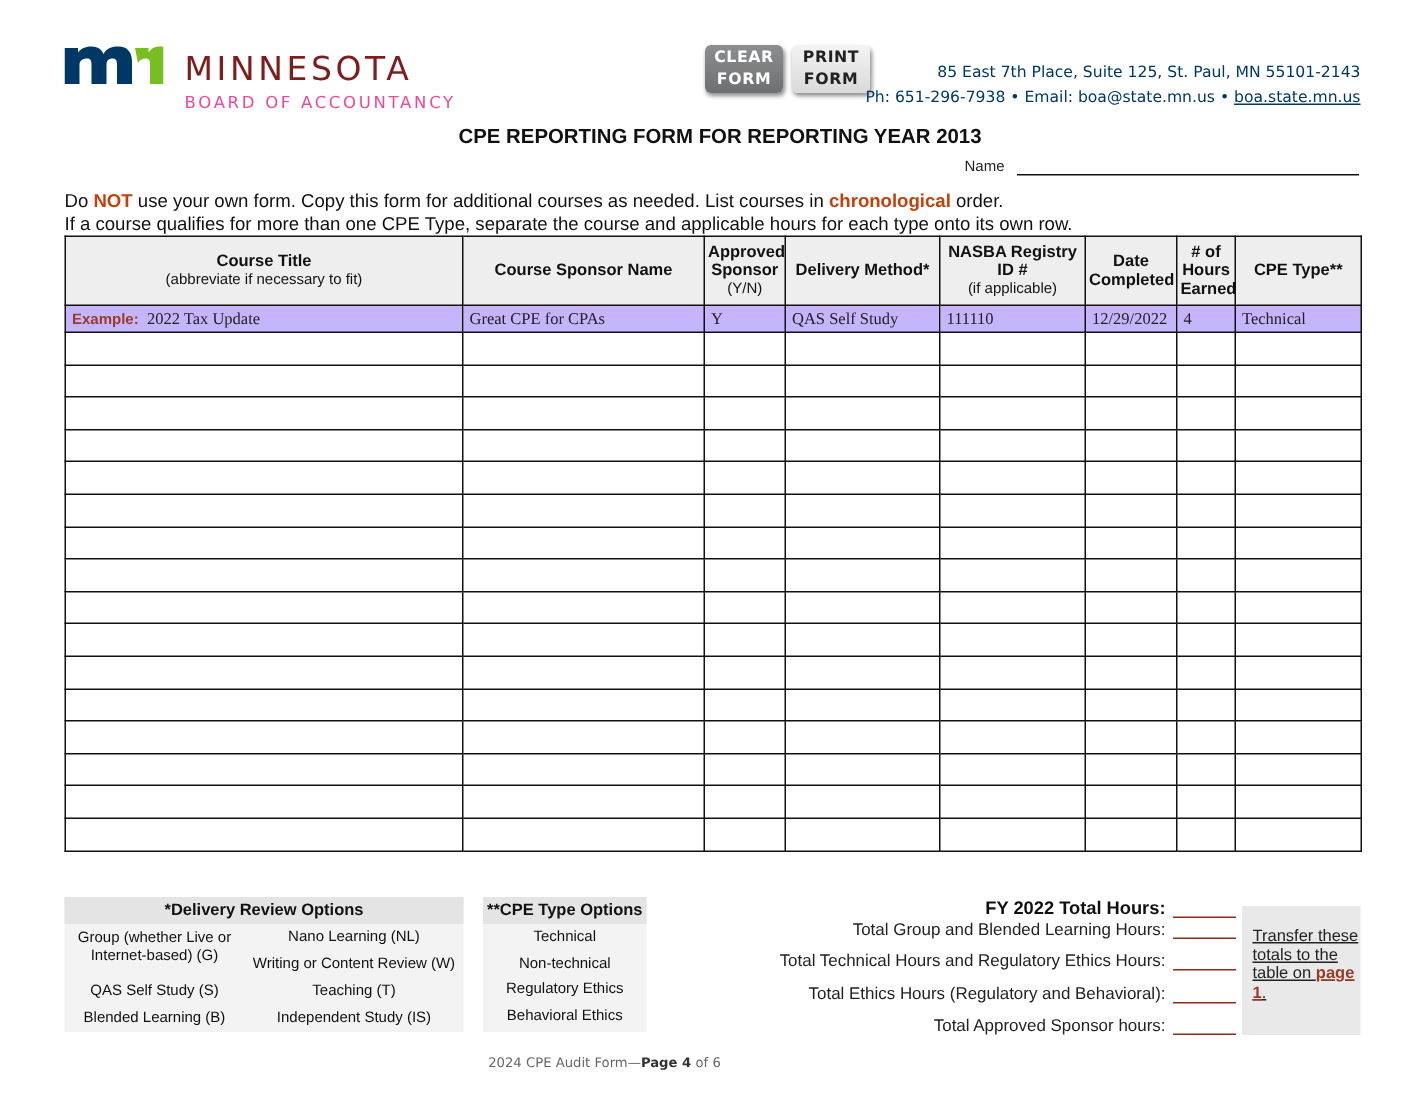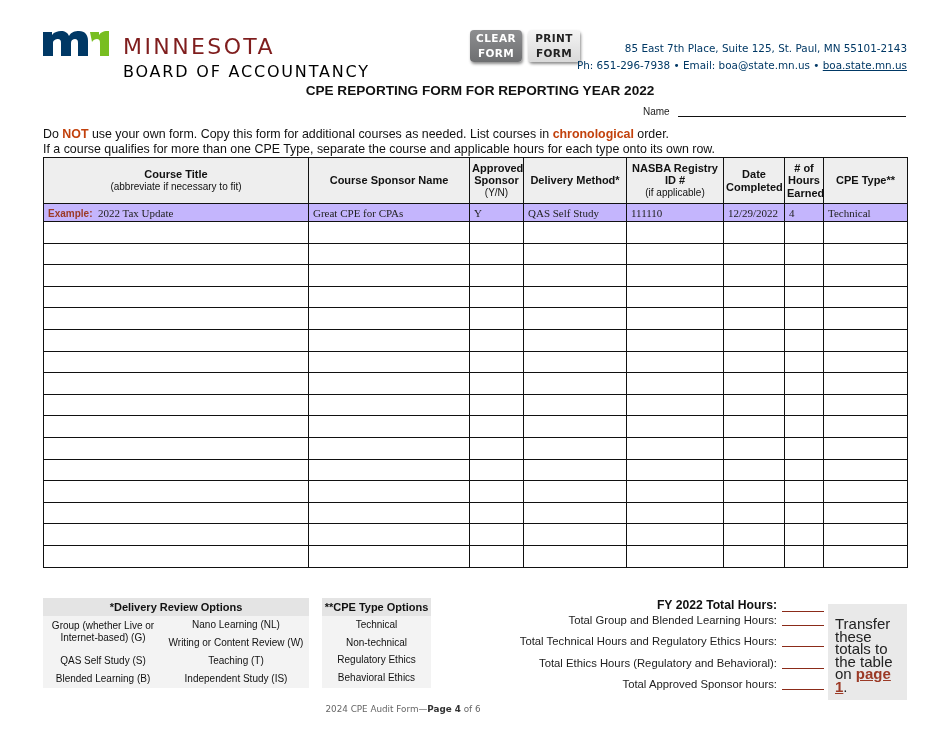--- a/index.html
+++ b/index.html
@@ -3,21 +3,21 @@
 <meta charset="utf-8">
 <style>
   * { box-sizing: border-box; margin: 0; padding: 0; }
   html, body { width: 950px; height: 735px; background: #ffffff; overflow: hidden; }
   body { position: relative; font-family: "Liberation Sans", "DejaVu Sans", sans-serif; color: #111; }
 
   
   .logo { position: absolute; left: 43px; top: 28px; width: 310px; height: 52px; }
   .logo-mark { position: absolute; left: 0; top: 0; width: 66px; height: 28px; }
   .logo-word { position: absolute; left: 80px; top: 6px; font-family: "DejaVu Sans", sans-serif; font-weight: normal; font-size: 22px; letter-spacing: 2.4px; color: #7f1d1d; }
-  .logo-sub { position: absolute; left: 80px; top: 34px; font-family: "DejaVu Sans", sans-serif; font-size: 16px; letter-spacing: 1.8px; color: #000000; white-space: nowrap; }
+  .logo-sub { position: absolute; left: 80px; top: 34px; font-family: "DejaVu Sans", sans-serif; font-size: 11px; letter-spacing: 1.8px; color: #ec4899; white-space: nowrap; }
 
   
   .form-btn { position: absolute; top: 30px; width: 52px; height: 32px; border-radius: 4px; font-family: "DejaVu Sans", sans-serif; font-weight: bold; font-size: 10.5px; line-height: 15px; text-align: center; padding-top: 1px; letter-spacing: 0.4px; cursor: pointer; }
   .btn-clear { left: 470px; background: linear-gradient(#8d8e90, #6e6f71); color: #fff; box-shadow: 1px 2px 3px rgba(0,0,0,0.45); }
   .btn-print { left: 528px; background: linear-gradient(#f4f4f4, #d9d9d9); color: #222; box-shadow: 1px 2px 3px rgba(0,0,0,0.45); }
 
   
   .address { position: absolute; right: 43px; top: 40px; text-align: right; font-family: "DejaVu Sans", sans-serif; font-size: 10.4px; line-height: 17px; color: #003865; white-space: nowrap; }
   .address a { color: #003865; text-decoration: underline; }
 
@@ -45,21 +45,21 @@
   .delivery-grid { display: grid; grid-template-columns: 120px 146px; font-size: 10px; text-align: center; }
   .delivery-grid .cell { line-height: 12px; padding: 3px 0; }
   .cpetype { left: 322px; width: 109px; height: 90px; }
   .cpetype .item { font-size: 10px; text-align: center; line-height: 17.6px; }
 
   
   .totals { position: absolute; left: 500px; top: 583px; width: 330px; }
   .tot-row { position: absolute; right: 0; white-space: nowrap; font-size: 11.3px; color: #222; display: flex; align-items: flex-end; }
   .tot-row .line { display: inline-block; width: 42px; border-bottom: 1px solid #8b2b19; height: 10px; margin-left: 5px; }
   .tot-main { top: 0; font-weight: bold; font-size: 12.2px; color: #111; margin-top: 15px; }
-  .transfer { position: absolute; left: 828px; top: 604px; width: 79px; height: 96px; background: #e9e9e9; font-size: 15px; line-height: 12.5px; padding: 14px 0 0 7px; color: #222; }
+  .transfer { position: absolute; left: 828px; top: 604px; width: 79px; height: 86px; background: #e9e9e9; font-size: 11px; line-height: 12.5px; padding: 14px 0 0 7px; color: #222; text-decoration: underline; }
   .transfer a { color: #9b3a26; font-weight: bold; text-decoration: underline; }
 
   .footer { position: absolute; left: 0; width: 806px; top: 704px; text-align: center; font-family: "DejaVu Sans", sans-serif; font-size: 8.8px; color: #666; }
   .footer b { color: #333; }
 </style>
 </head>
 <body>
 
 <div class="logo">
   <svg class="logo-mark" viewBox="0 0 66 28">
@@ -84,21 +84,21 @@
   <div>
     <span>Ph: 651-296-7938</span>
     <span>•</span>
     <span>Email: boa@state.mn.us</span>
     <span>•</span>
     <a>boa.state.mn.us</a>
   </div>
 </div>
 
 <div class="title">
-  <div>CPE REPORTING FORM FOR REPORTING YEAR 2022</div>
+  <div>CPE REPORTING FORM FOR REPORTING YEAR 2013</div>
 </div>
 <div class="name-label">Name</div>
 <div class="name-line"></div>
 
 <div class="instr">
   <div><span>Do </span><span class="red">NOT</span><span> use your own form. Copy this form for additional courses as needed. List courses in </span><span class="red">chronological</span><span> order.</span></div>
   <div>If a course qualifies for more than one CPE Type, separate the course and applicable hours for each type onto its own row.</div>
 </div>
 
 <table class="cpe">

